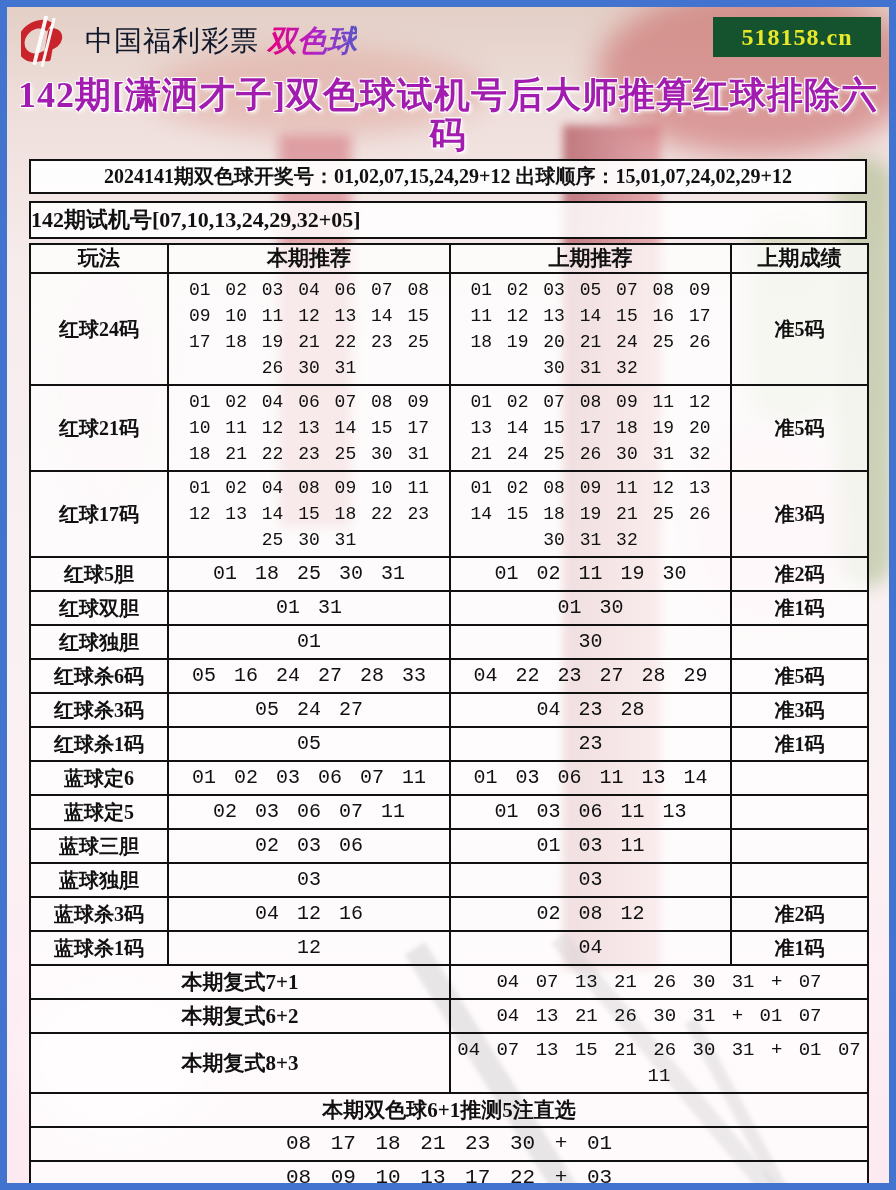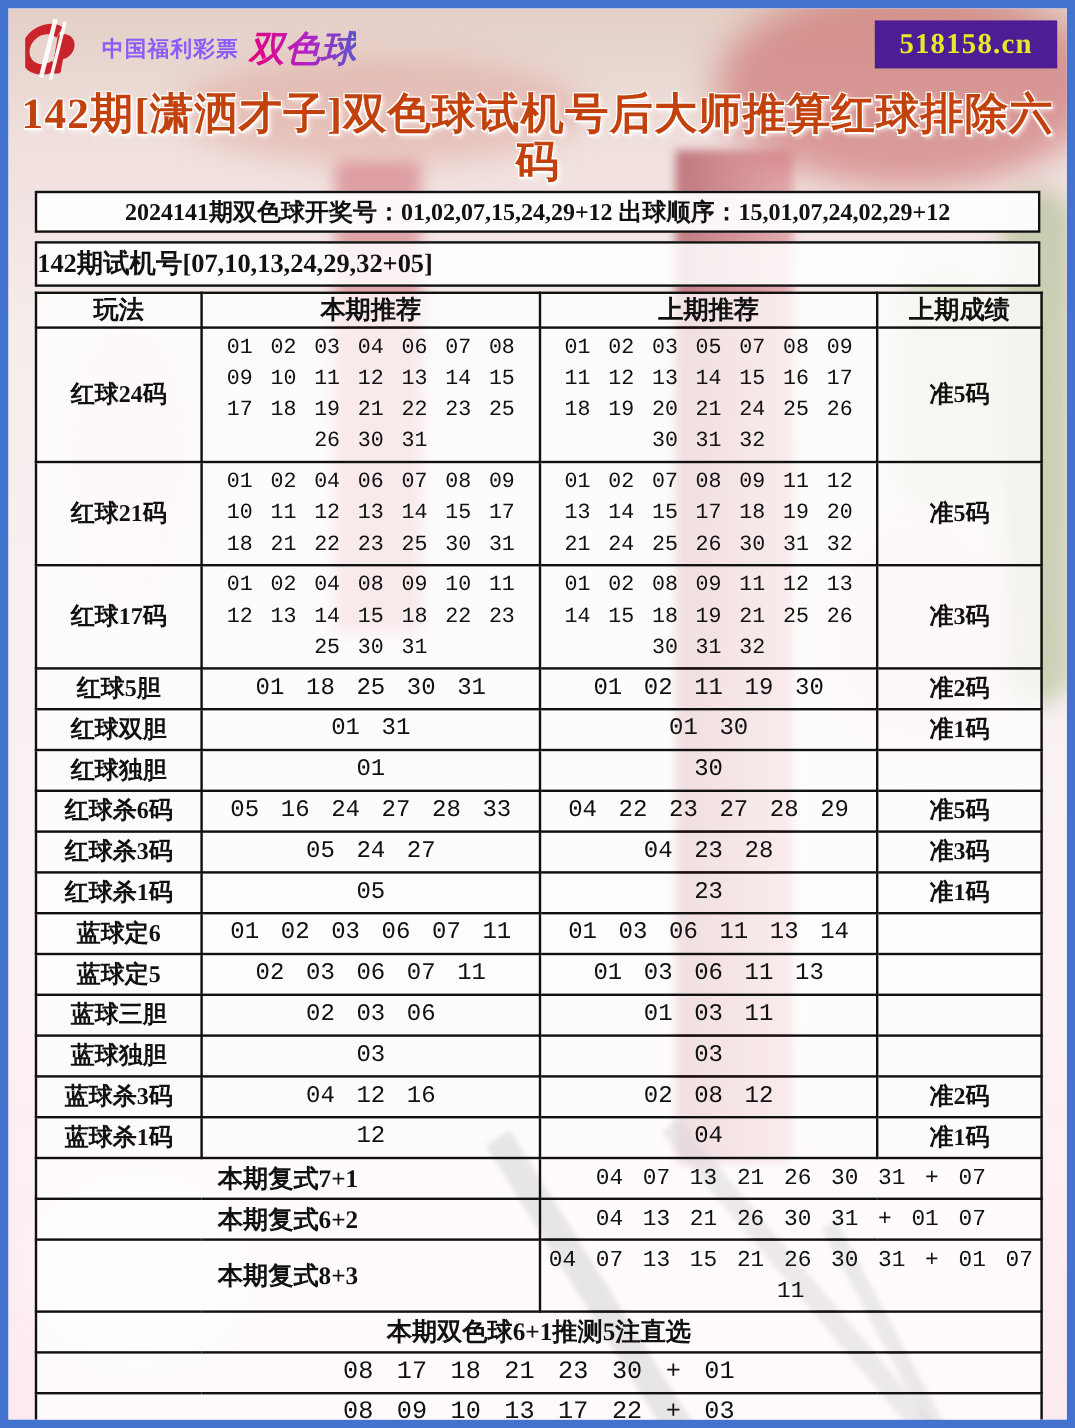--- a/index.html
+++ b/index.html
@@ -39,33 +39,33 @@
           background:rgba(255,255,255,.55);filter:blur(16px);}
   .bloom2{position:absolute;left:680px;top:420px;width:160px;height:200px;border-radius:50%;
           background:rgba(252,214,226,.55);filter:blur(14px);}
   .bloom3{position:absolute;left:40px;top:260px;width:120px;height:260px;border-radius:50%;
           background:rgba(250,225,232,.5);filter:blur(12px);}
   
   .content{position:relative;z-index:1;}
   .logo-row{position:relative;height:58px;padding:8px 0 0 14px;}
   .logo-mark{display:inline-block;vertical-align:middle;width:52px;height:52px;}
   .logo-text{display:inline-block;vertical-align:middle;margin-left:8px;
-             font-size:18px;font-weight:bold;color:#8b5cf6;
+             font-size:28px;font-weight:normal;color:#0f172a;
              font-family:"Liberation Sans","DejaVu Sans",sans-serif;letter-spacing:1px;}
   .logo-product{display:inline-block;vertical-align:middle;margin-left:4px;
                 font-size:30px;font-weight:bold;font-style:italic;
                 font-family:"Liberation Sans","DejaVu Sans",sans-serif;
                 background:linear-gradient(90deg,#e6007e 0%,#b124c8 55%,#5b54c8 100%);
                 -webkit-background-clip:text;background-clip:text;
                 -webkit-text-fill-color:transparent;color:#a020c0;}
-  .badge{position:absolute;top:10px;right:8px;width:152px;height:40px;
-         background:#4c1d95;color:#e8e82a;font-size:24px;font-weight:bold;
+  .badge{position:absolute;top:10px;right:8px;width:168px;height:40px;
+         background:#14532d;color:#e8e82a;font-size:24px;font-weight:bold;
          display:flex;align-items:center;justify-content:center;letter-spacing:1px;}
   .title{margin:2px 4px 4px;text-align:center;font-size:36px;line-height:40px;
-         font-weight:bold;color:#c2410c;letter-spacing:1px;
+         font-weight:bold;color:#a21caf;letter-spacing:1px;
          text-shadow:-1px -1px 0 #fff,1px -1px 0 #fff,-1px 1px 0 #fff,
                      1px 1px 0 #fff,2px 2px 4px rgba(255,255,255,.9);}
   .info-box{margin:2px 22px 7px;border:2px solid #111;background:rgba(255,255,255,.93);
             text-align:center;font-size:20px;font-weight:bold;padding:2px 0;}
   .trial-box{margin:0 22px 4px;border:2px solid #111;background:rgba(255,255,255,.85);
              text-align:left;font-size:22px;font-weight:bold;padding:2px 0;}
   table.main{border-collapse:collapse;table-layout:fixed;width:838px;margin:0 22px;}
   .main th,.main td{border:2px solid #111;background:rgba(255,255,255,.75);
                     text-align:center;padding:3px 2px;line-height:26px;
                     overflow:hidden;}

